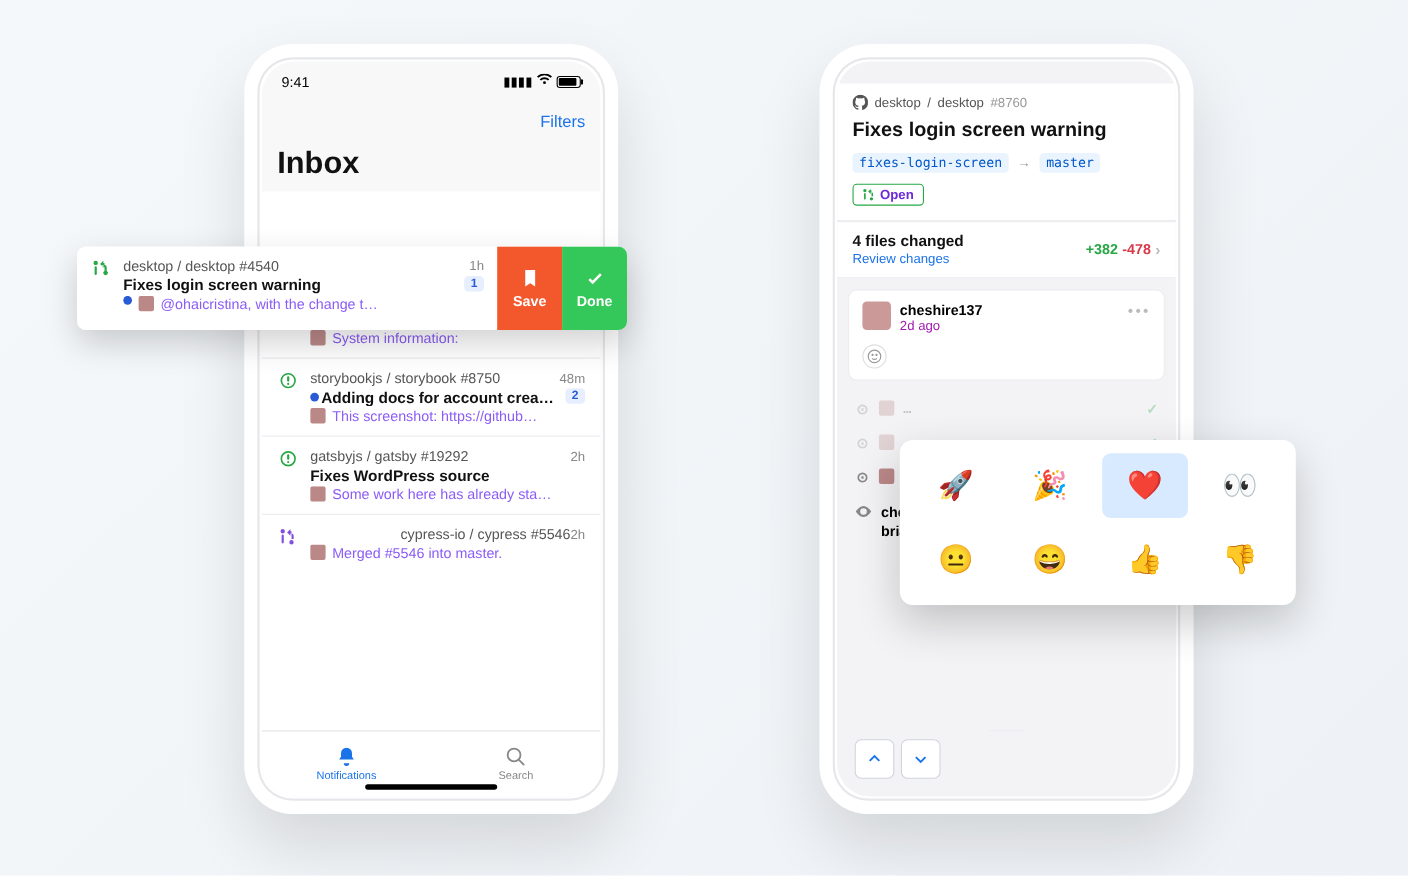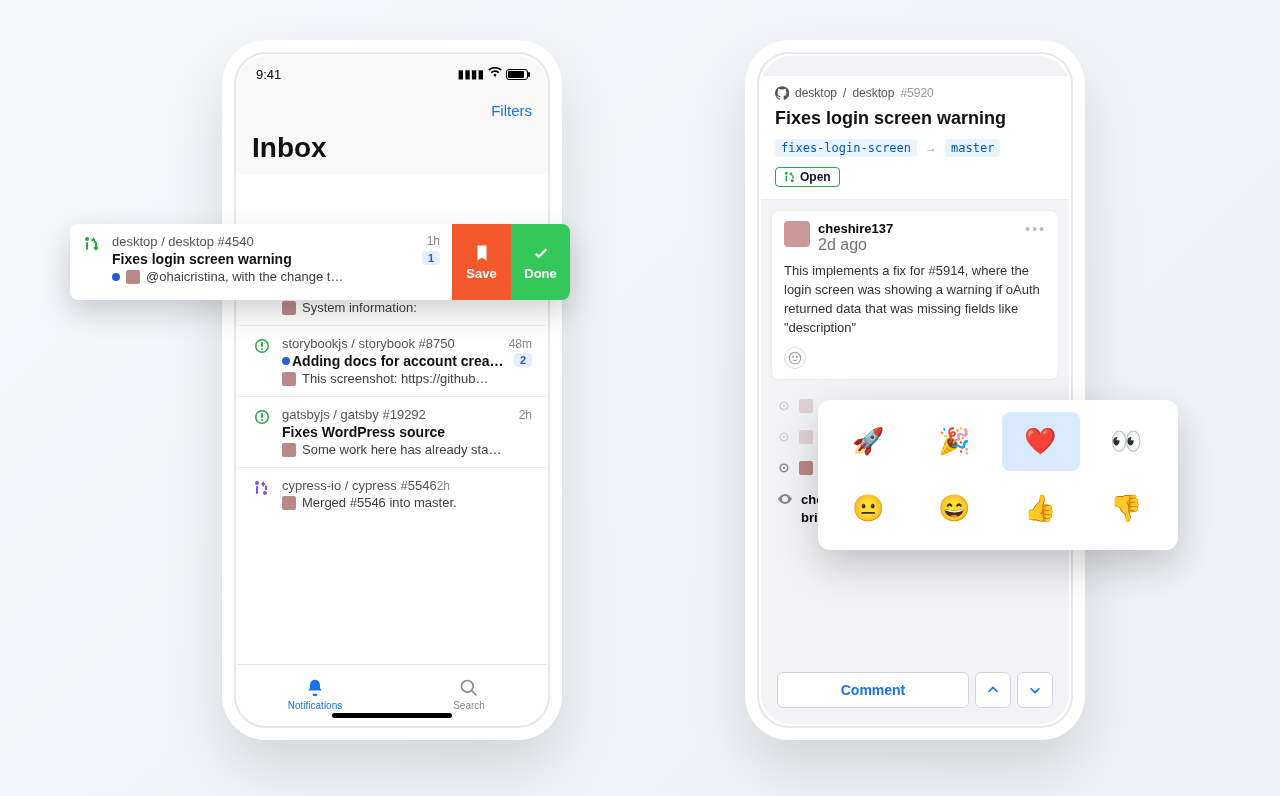--- a/index.html
+++ b/index.html
@@ -51,21 +51,21 @@
 
   
   .list { flex:1; overflow:hidden; background:#fff; }
   .row {
     display:flex; gap:10px; padding:10px 14px; border-top:1px solid #ececef; position:relative;
   }
   .row-icon { width:20px; display:flex; justify-content:center; padding-top:2px; }
   .row-body { flex:1; min-width:0; }
   .repo { font-size:13px; color:#555; }
   .row-title { font-size:14px; font-weight:700; color:#111; margin-top:2px; white-space:nowrap; overflow:hidden; text-overflow:ellipsis; }
-  .preview { font-size:13px; color:#404040; margin-top:2px; white-space:nowrap; overflow:hidden; text-overflow:ellipsis; display:flex; align-items:center; gap:6px;}
+  .preview { font-size:13px; color:#8b5cf6; margin-top:2px; white-space:nowrap; overflow:hidden; text-overflow:ellipsis; display:flex; gap:6px;}
   .time { font-size:12px; color:#888; }
   .badge { background:#e6eeff; color:#2a5bd7; font-size:11px; font-weight:700; padding:1px 6px; border-radius:4px; }
   .dot { width:8px; height:8px; border-radius:50%; background:#2a5bd7; margin-top:2px; }
   .avatar-sm { width:14px; height:14px; border-radius:2px; background:#b88; display:inline-block; flex-shrink:0;}
 
   
   .swipe-card {
     position:absolute; left:70px; top:224px; width:500px; height:76px;
     background:#fff; border-radius:8px; box-shadow:0 12px 30px rgba(0,0,0,0.18);
     display:flex; overflow:hidden; z-index:40;
@@ -91,37 +91,37 @@
 
   
   .pr-header { padding:10px 14px 12px; background:#fff; border-bottom:1px solid #ececef; }
   .crumb { display:flex; align-items:center; gap:6px; font-size:12px; color:#555; }
   .crumb-num { color:#999; }
   .pr-title { font-size:18px; font-weight:800; color:#111; margin-top:8px; }
   .branch-row { display:flex; align-items:center; gap:8px; margin-top:10px; font-size:12px;}
   .branch { background:#eaf4ff; color:#0057c7; font-family:ui-monospace,Menlo,monospace; padding:2px 6px; border-radius:4px;}
   .arrow { color:#999; }
   .state-row { margin-top:10px; }
-  .state { border:1px solid #28a745; color:#0f172a; font-size:12px; padding:2px 8px; border-radius:4px; display:inline-flex; align-items:center; gap:4px; font-weight:600;}
+  .state { border:1px solid #28a745; color:#6d28d9; font-size:12px; padding:2px 8px; border-radius:4px; display:inline-flex; align-items:center; gap:4px; font-weight:600;}
 
   .files-strip { background:#fff; border-top:1px solid #ececef; border-bottom:1px solid #ececef; padding:8px 14px; display:flex; justify-content:space-between; align-items:center;}
   .files-left { line-height:1.3; }
   .files-label { font-size:14px; font-weight:600; color:#111; }
   .review-link { font-size:12px; color:#1a73e8; }
   .diff { font-size:13px; font-weight:600; display:flex; align-items:center; gap:4px;}
   .plus { color:#28a745; }
   .minus { color:#d73a49; }
   .chev { color:#bbb; font-size:14px; }
 
   .desc-card { margin:10px; background:#fff; border:1px solid #ececef; border-radius:8px; padding:10px 12px; }
   .desc-head { display:flex; justify-content:space-between; align-items:flex-start; }
   .desc-user { display:flex; gap:8px; }
   .avatar { width:26px; height:26px; border-radius:4px; background:#c99; display:inline-block;}
   .user-name { font-weight:700; font-size:13px; }
-  .user-time { font-size:16px; color:#737373; }
+  .user-time { font-size:12px; color:#a21caf; }
   .more { color:#bbb; letter-spacing:2px; font-size:14px; }
   .desc-body { font-size:13px; color:#333; line-height:1.45; margin-top:8px;}
   .emoji-btn { margin-top:10px; width:22px; height:22px; border:1px solid #ddd; border-radius:50%; display:flex; align-items:center; justify-content:center; color:#999;}
 
   
   .timeline { padding: 0 10px 80px; }
   .commit-row { display:flex; align-items:center; gap:8px; padding:8px 6px; font-size:13px;}
   .commit-dot { width:14px; text-align:center; color:#888; font-weight:700; }
   .commit-msg { font-family:ui-monospace,Menlo,monospace; color:#555; flex:1; white-space:nowrap; overflow:hidden; text-overflow:ellipsis;}
   .ok { color:#28a745; font-weight:700; }
@@ -241,21 +241,21 @@
             </div>
     </div>
         </div>
         <div class="row">
     <div class="row-icon">
             <svg class="prm-icon" width="16" height="16" viewBox="0 0 16 16">
               <path d="M5 3a2 2 0 11-4 0 2 2 0 014 0zM3 6a1 1 0 011 1v6a1 1 0 11-2 0V7a1 1 0 011-1zm10 7a2 2 0 11-4 0 2 2 0 014 0zM11 3h-1V1L7 4l3 3V5h1a2 2 0 012 2v3h-2V7z"></path>
             </svg>
           </div>
     <div class="row-body">
-      <div style="display:flex;justify-content:flex-start;align-items:center">
+      <div style="display:flex;justify-content:flex-end;align-items:center">
         <span class="repo">cypress-io / cypress #5546</span>
         <span class="time">2h</span>
       </div>
       <div class="preview">
               <span class="avatar-sm"></span>
               <span>Merged #5546 into master.</span>
             </div>
     </div>
         </div>
       </div>
@@ -322,51 +322,61 @@
   <div class="screen" style="background:#f3f3f5;">
     <div style="height:20px"></div>
     <div class="pr-header">
       <div class="crumb">
         <svg width="14" height="14" viewBox="0 0 16 16">
             <path fill="#555" d="M8 .2a8 8 0 00-2.5 15.6c.4.1.5-.2.5-.4v-1.5c-2.2.5-2.7-1-2.7-1-.4-1-.9-1.2-.9-1.2-.7-.5.1-.5.1-.5.8 0 1.2.8 1.2.8.7 1.2 1.9.9 2.3.7.1-.5.3-.9.5-1.1-1.8-.2-3.6-.9-3.6-4a3.1 3.1 0 01.8-2.2c-.1-.2-.4-1 .1-2.1 0 0 .7-.2 2.2.8a7.6 7.6 0 014 0c1.5-1 2.2-.8 2.2-.8.5 1.1.2 1.9.1 2.1.5.6.8 1.3.8 2.2 0 3.1-1.9 3.8-3.6 4 .3.3.5.8.5 1.6v2.3c0 .2.1.5.5.4A8 8 0 008 .2z"></path>
           </svg>
         <span>desktop</span>
         <span>/</span>
         <span>desktop</span>
-        <span class="crumb-num">#5920</span>
+        <span class="crumb-num">#8760</span>
       </div>
       <div class="pr-title">Fixes login screen warning</div>
       <div class="branch-row">
         <span class="branch">fixes-login-screen</span>
         <span class="arrow">→</span>
         <span class="branch">master</span>
       </div>
       <div class="state-row">
         <span class="state">
           <svg width="12" height="12" viewBox="0 0 16 16">
               <path fill="#28a745" d="M5 3a2 2 0 11-4 0 2 2 0 014 0zM3 6a1 1 0 011 1v6a1 1 0 11-2 0V7a1 1 0 011-1zm10 7a2 2 0 11-4 0 2 2 0 014 0zM11 3h-1V1L7 4l3 3V5h1a2 2 0 012 2v3h-2V7z"></path>
             </svg>
           <span>Open</span>
         </span>
       </div>
     </div>
 
+    <div class="files-strip">
+      <div class="files-left">
+        <div class="files-label">4 files changed</div>
+        <div class="review-link">Review changes</div>
+      </div>
+      <div class="diff">
+        <span class="plus">+382</span>
+        <span class="minus">-478</span>
+        <span class="chev">›</span>
+      </div>
+    </div>
 
     <div class="desc-card">
       <div class="desc-head">
         <div class="desc-user">
           <span class="avatar"></span>
           <div>
             <div class="user-name">cheshire137</div>
             <div class="user-time">2d ago</div>
           </div>
         </div>
         <span class="more">•••</span>
       </div>
-      <div class="desc-body">This implements a fix for #5914, where the login screen was showing a warning if oAuth returned data that was missing fields like "description"</div>
       <div class="emoji-btn">
         <svg width="14" height="14" viewBox="0 0 16 16" fill="none" stroke="#999" stroke-width="1.2">
             <circle cx="8" cy="8" r="6.5"></circle>
             <circle cx="6" cy="6.5" r=".6" fill="#999"></circle>
             <circle cx="10" cy="6.5" r=".6" fill="#999"></circle>
             <path d="M5.5 10a3.5 3.5 0 005 0"></path>
           </svg>
       </div>
     </div>
 
@@ -397,23 +407,20 @@
         </span>
         <span class="review-text">
           <b>cheshire137</b><span> requested a review from </span><br>
           <b>brianlovin</b>
         </span>
       </div>
     </div>
 
     <div class="drag-handle"></div>
     <div class="comment-bar">
-      <div class="comment-btn">
-          <span>Comment</span>
-        </div>
       <div class="nav-btn">
         <svg width="14" height="14" viewBox="0 0 16 16" fill="none" stroke="#1a73e8" stroke-width="2">
             <path d="M3 10l5-5 5 5"></path>
           </svg>
       </div>
       <div class="nav-btn">
         <svg width="14" height="14" viewBox="0 0 16 16" fill="none" stroke="#1a73e8" stroke-width="2">
             <path d="M3 6l5 5 5-5"></path>
           </svg>
       </div>

